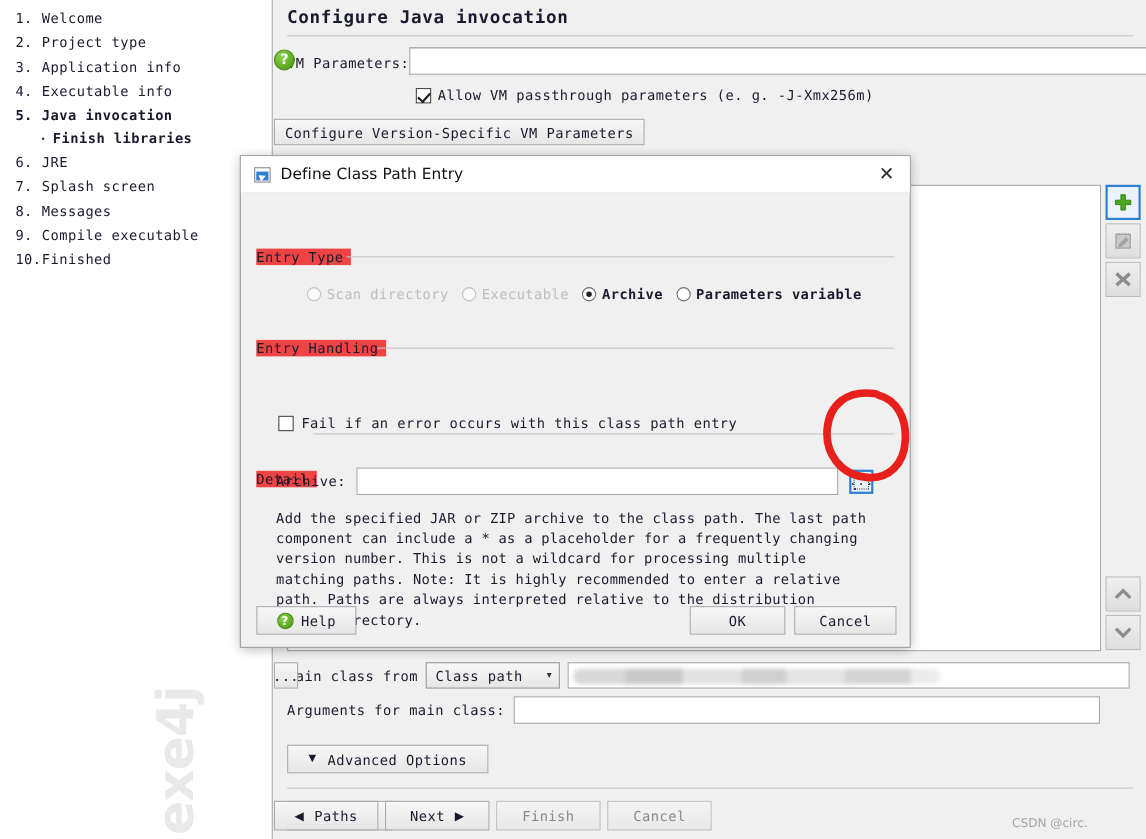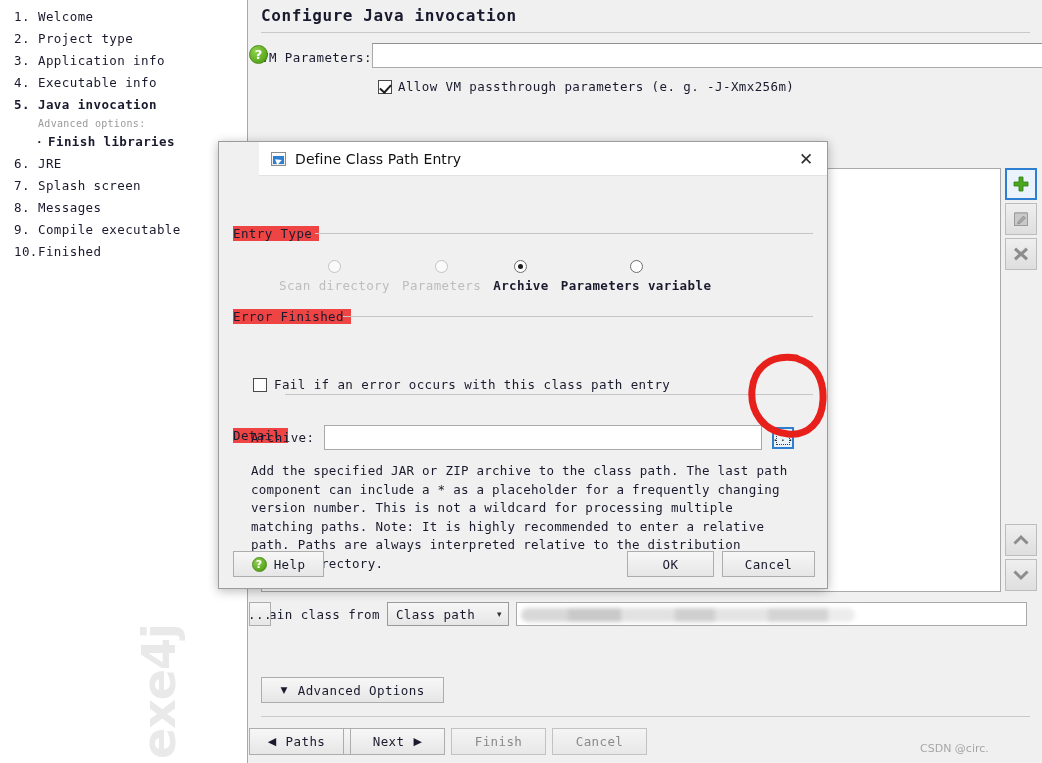--- a/index.html
+++ b/index.html
@@ -168,21 +168,21 @@
 
   
   #dialog {
     position: absolute; left: 218px; top: 141px; width: 610px; height: 448px;
     background: #f0f0f0;
     border: 1px solid #9c9c9c;
     box-shadow: 0 2px 10px rgba(0,0,0,0.28);
   }
   #dlg-titlebar {
     height: 34px; background:#ffffff; border-bottom:1px solid #e2e2e2;
-    display:flex; align-items:center; padding: 0 6px 0 12px; margin-left: 40px;
+    display:flex; align-items:center; padding: 0 6px 0 12px;
   }
   #dlg-appicon {
     width:15px; height:14px; margin-right:9px; flex:0 0 15px;
     background: linear-gradient(#ffffff,#e8e8e8);
     border:1px solid #8d8d8d; position:relative;
   }
   #dlg-appicon::before {
     content:""; position:absolute; left:1px; top:3px; right:1px; bottom:1px;
     background:#2f7fd1;
   }
@@ -203,21 +203,21 @@
   }
   #dlg-body { position:relative; height: 413px; }
 
   .grp-title {
     position:absolute; font-size:12.5px; letter-spacing:0.4px;
     background:#ef4444; padding-right:7px;
   }
   .grp-line { position:absolute; border-top:1px solid #c5c5c5; }
 
   #etype-row { position:absolute; left:60px; top:84px; display:flex; align-items:center; gap:12px; }
-  .radio-wrap { display:flex; align-items:center; gap:5px; white-space:nowrap;flex-direction:column; }
+  .radio-wrap { display:flex; align-items:center; gap:5px; white-space:nowrap; }
   .radio {
     width:13px;height:13px;border-radius:50%;
     border:1px solid #6e6e6e; background:#fff; flex:0 0 13px; position:relative;
   }
   .radio.disabled { border-color:#c3c3c3; background:#fafafa; }
   .radio.sel::after {
     content:""; position:absolute; left:3px; top:3px;
     width:5px;height:5px;border-radius:50%;background:#1f1f1f;
   }
   .radio-wrap.disabled { color:#bdbdbd; }
@@ -286,21 +286,20 @@
       <span>Application info</span>
     </div>
     <div class="step">
       <span class="num">4.</span>
       <span>Executable info</span>
     </div>
     <div class="step current">
       <span class="num">5.</span>
       <span>Java invocation</span>
     </div>
-    <div class="sub-label">Advanced options:</div>
     <div class="sub-item">
       <span class="bullet">·</span><span>Finish libraries</span>
     </div>
     <div class="step">
       <span class="num">6.</span>
       <span>JRE</span>
     </div>
     <div class="step">
       <span class="num">7.</span>
       <span>Splash screen</span>
@@ -329,20 +328,21 @@
 
     <div id="help-top">
       <div class="helpdot">?</div>
     </div>
 
     <div id="allow-row">
       <span class="cbox checked"></span>
       <span class="lbl">Allow VM passthrough parameters (e. g.  -J-Xmx256m)</span>
     </div>
 
+    <div id="vsvm-btn" class="btn">Configure Version-Specific VM Parameters</div>
 
     <div id="list-box"></div>
 
     <div id="side-tools">
       <div class="toolbtn focused">
         <svg width="18" height="18" viewBox="0 0 18 18">
           <path d="M7 2 h4 v5 h5 v4 h-5 v5 h-4 v-5 h-5 v-4 h5 z" fill="#4aa81e" stroke="#2f7a10" stroke-width="0.8"></path>
         </svg>
       </div>
       <div class="toolbtn">
@@ -377,20 +377,24 @@
       <div class="combo">
         <span>Class path</span>
         <span class="chev">▾</span>
       </div>
       <div id="mc-field">
         <div class="blurbar"></div>
       </div>
     </div>
     <div id="mc-browse" class="btn">...</div>
 
+    <div id="args-row">
+      <span class="lbl">Arguments for main class:</span>
+      <input id="args-field" type="text" value="" style="">
+    </div>
 
     <div id="adv-btn" class="btn">
       <span class="tri-down">▼</span>
       <span>Advanced Options</span>
     </div>
 
     <div id="bottom-rule"></div>
 
     <div id="help-bottom" class="btn">
       <span class="helpdot" style="width:15px;height:15px;font-size:11px">?</span>
@@ -427,33 +431,33 @@
       <div class="grp-title" style="left:14px; top:50px;">Entry Type</div>
       <div class="grp-line" style="left:96px; top:57px; width:498px;"></div>
 
       <div id="etype-row">
         <span class="radio-wrap disabled">
           <span class="radio disabled"></span>
           <span class="rlabel">Scan directory</span>
         </span>
         <span class="radio-wrap disabled">
           <span class="radio disabled"></span>
-          <span class="rlabel">Parameters</span>
+          <span class="rlabel">Executable</span>
         </span>
         <span class="radio-wrap strong">
           <span class="radio sel"></span>
           <span class="rlabel">Archive</span>
         </span>
         <span class="radio-wrap strong">
           <span class="radio"></span>
           <span class="rlabel">Parameters variable</span>
         </span>
       </div>
 
-      <div class="grp-title" style="left:14px; top:133px;">Error Finished</div>
+      <div class="grp-title" style="left:14px; top:133px;">Entry Handling</div>
       <div class="grp-line" style="left:124px; top:140px; width:470px;"></div>
 
       <div id="fail-row">
         <span class="cbox"></span>
         <span class="lbl">Fail if an error occurs with this class path entry</span>
       </div>
 
       <div class="grp-title" style="left:14px; top:211px;margin-top:41px;">Detail</div>
       <div class="grp-line" style="left:66px; top:218px; width:528px;"></div>
 

